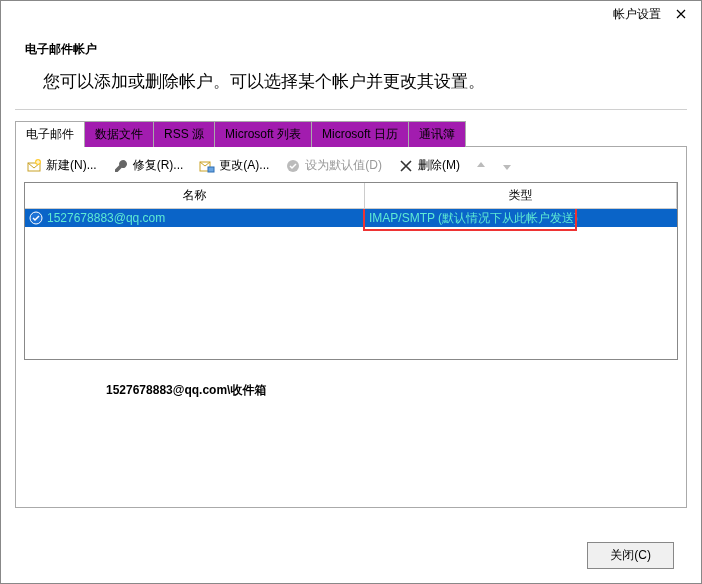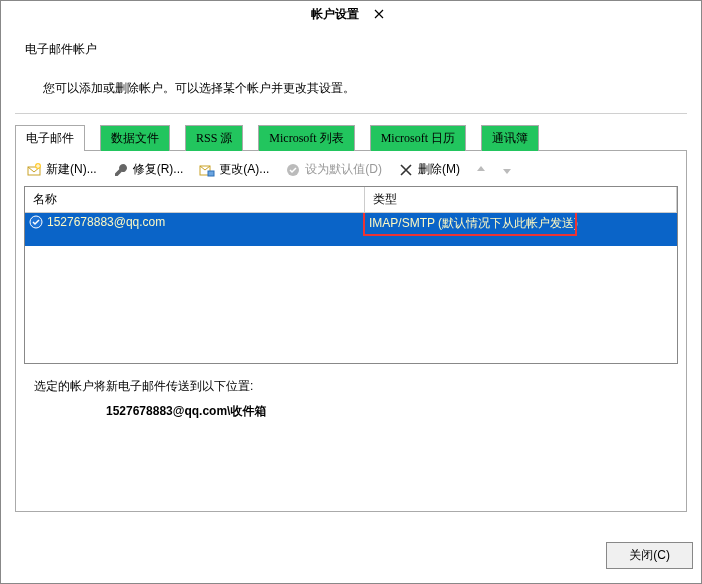--- a/index.html
+++ b/index.html
@@ -1,55 +1,55 @@
 <!DOCTYPE html>
 <html><head>
 <meta charset="utf-8">
 <style>
   * { box-sizing: border-box; font-family: "Microsoft YaHei", "Segoe UI", sans-serif; font-size: 12px; }
   html, body { margin: 0; padding: 0; }
   body { width: 702px; height: 584px; background: #fff; border: 1px solid #888; position: relative; }
-  .titlebar { display: flex; align-items: center; justify-content: center; height: 26px; padding: 0 0 0 8px; font-weight: bold; }
+  .titlebar { display: flex; align-items: center; justify-content: flex-end; height: 26px; padding: 0 0 0 8px; }
   .titlebar .title { font-size: 12px; }
   .closebtn { width: 40px; height: 26px; display: flex; align-items: center; justify-content: center; cursor: pointer; }
   .closebtn svg { width: 10px; height: 10px; }
   .header { padding: 14px 24px 6px 24px; }
-  .header .h1 { font-weight: normal; font-size: 12px; margin-bottom: 22px; }
-  .header .sub { font-size: 12px; padding-left: 18px; }
+  .header .h1 { font-weight: bold; font-size: 12px; margin-bottom: 12px; }
+  .header .sub { font-size: 17px; padding-left: 18px; }
   hr.sep { border: none; border-top: 1px solid #d0d0d0; margin: 10px 14px 0 14px; }
 
-  .tabs { display: flex; align-items: flex-end; padding: 10px 14px 0 14px; position: relative; gap: 16px; }
+  .tabs { display: flex; align-items: flex-end; padding: 10px 14px 0 14px; position: relative; }
   .tab { padding: 4px 10px; border: 1px solid #aaa; border-bottom: none; background: #fff; margin-right: -1px; cursor: pointer; position: relative; top: 1px; }
   .tab.active { background: #fff; z-index: 2; }
-  .tab:not(.active) { background: #22c55e; font-family: Liberation Serif, serif; }
+  .tab:not(.active) { background: #a21caf; }
   .tabbox { border: 1px solid #aaa; border-top: none; margin: 0 14px; }
 
   .toolbar { display: flex; align-items: center; gap: 8px; padding: 8px 6px 6px 6px; flex-wrap: wrap; }
   .tbtn { display: inline-flex; align-items: center; gap: 4px; padding: 2px 4px; cursor: pointer; }
   .tbtn.disabled { color: #999; cursor: default; justify-content: center; }
   .icon { width: 16px; height: 16px; display: inline-block; }
 
   .list { border: 1px solid #888; margin: 0 8px; }
-  .listhead { display: flex; background: #fff; }
+  .listhead { display: flex; background: #fff; text-align: center; }
   .listhead .col { padding: 4px 8px; border-right: 1px solid #ccc; border-bottom: 1px solid #ccc; }
   .col-name { width: 340px; }
   .col-type { flex: 1; }
   .listbody { height: 150px; overflow: auto; background: #fff; }
-  .row { display: flex; align-items: flex-start; background: #0a64c8; color: #fef9c3; height: 33px; }
+  .row { display: flex; align-items: center; background: #0a64c8; color: #5eead4; height: 18px; }
   .row .cell { padding: 2px 4px; display: flex; align-items: center; gap: 4px; }
   .cell-name { width: 340px; }
   .cell-type { flex: 1; position: relative; }
   .redbox { position: absolute; left: -2px; top: -2px; right: 100px; bottom: -2px; border: 2px solid #e33; pointer-events: none; }
   .check { width: 14px; height: 14px; }
 
   .deliver { padding: 14px 18px 8px 18px; }
   .deliver .loc { font-weight: bold; padding: 8px 0 6px 72px; }
   .deliver .path { padding: 0 0 0 72px; }
 
-  .footer { position: absolute; right: 8px; bottom: 14px; margin-left: 37px; }
+  .footer { position: absolute; right: 27px; bottom: 14px; margin-left: 37px; }
   .footer button { padding: 4px 22px; border: 1px solid #888; background: #f0f0f0; cursor: pointer; }
 
   .arrow { width: 10px; height: 10px; display:inline-block; }
 </style>
 </head>
 <body>
 
 <div class="titlebar">
   <span class="title">帐户设置</span>
   <div class="closebtn">
@@ -141,21 +141,20 @@
         </div>
         <div class="cell cell-type">
           <span>IMAP/SMTP (默认情况下从此帐户发送)</span>
           <div class="redbox"></div>
         </div>
       </div>
     </div>
   </div>
 
   <div class="deliver">
-    <div>选定的帐户将新电子邮件传送到以下位置:</div>
     <div class="loc">1527678883@qq.com\收件箱</div>
   </div>
 
 </div>
 
 <div class="footer">
   <button>关闭(C)</button>
 </div>
 
 </body></html>

